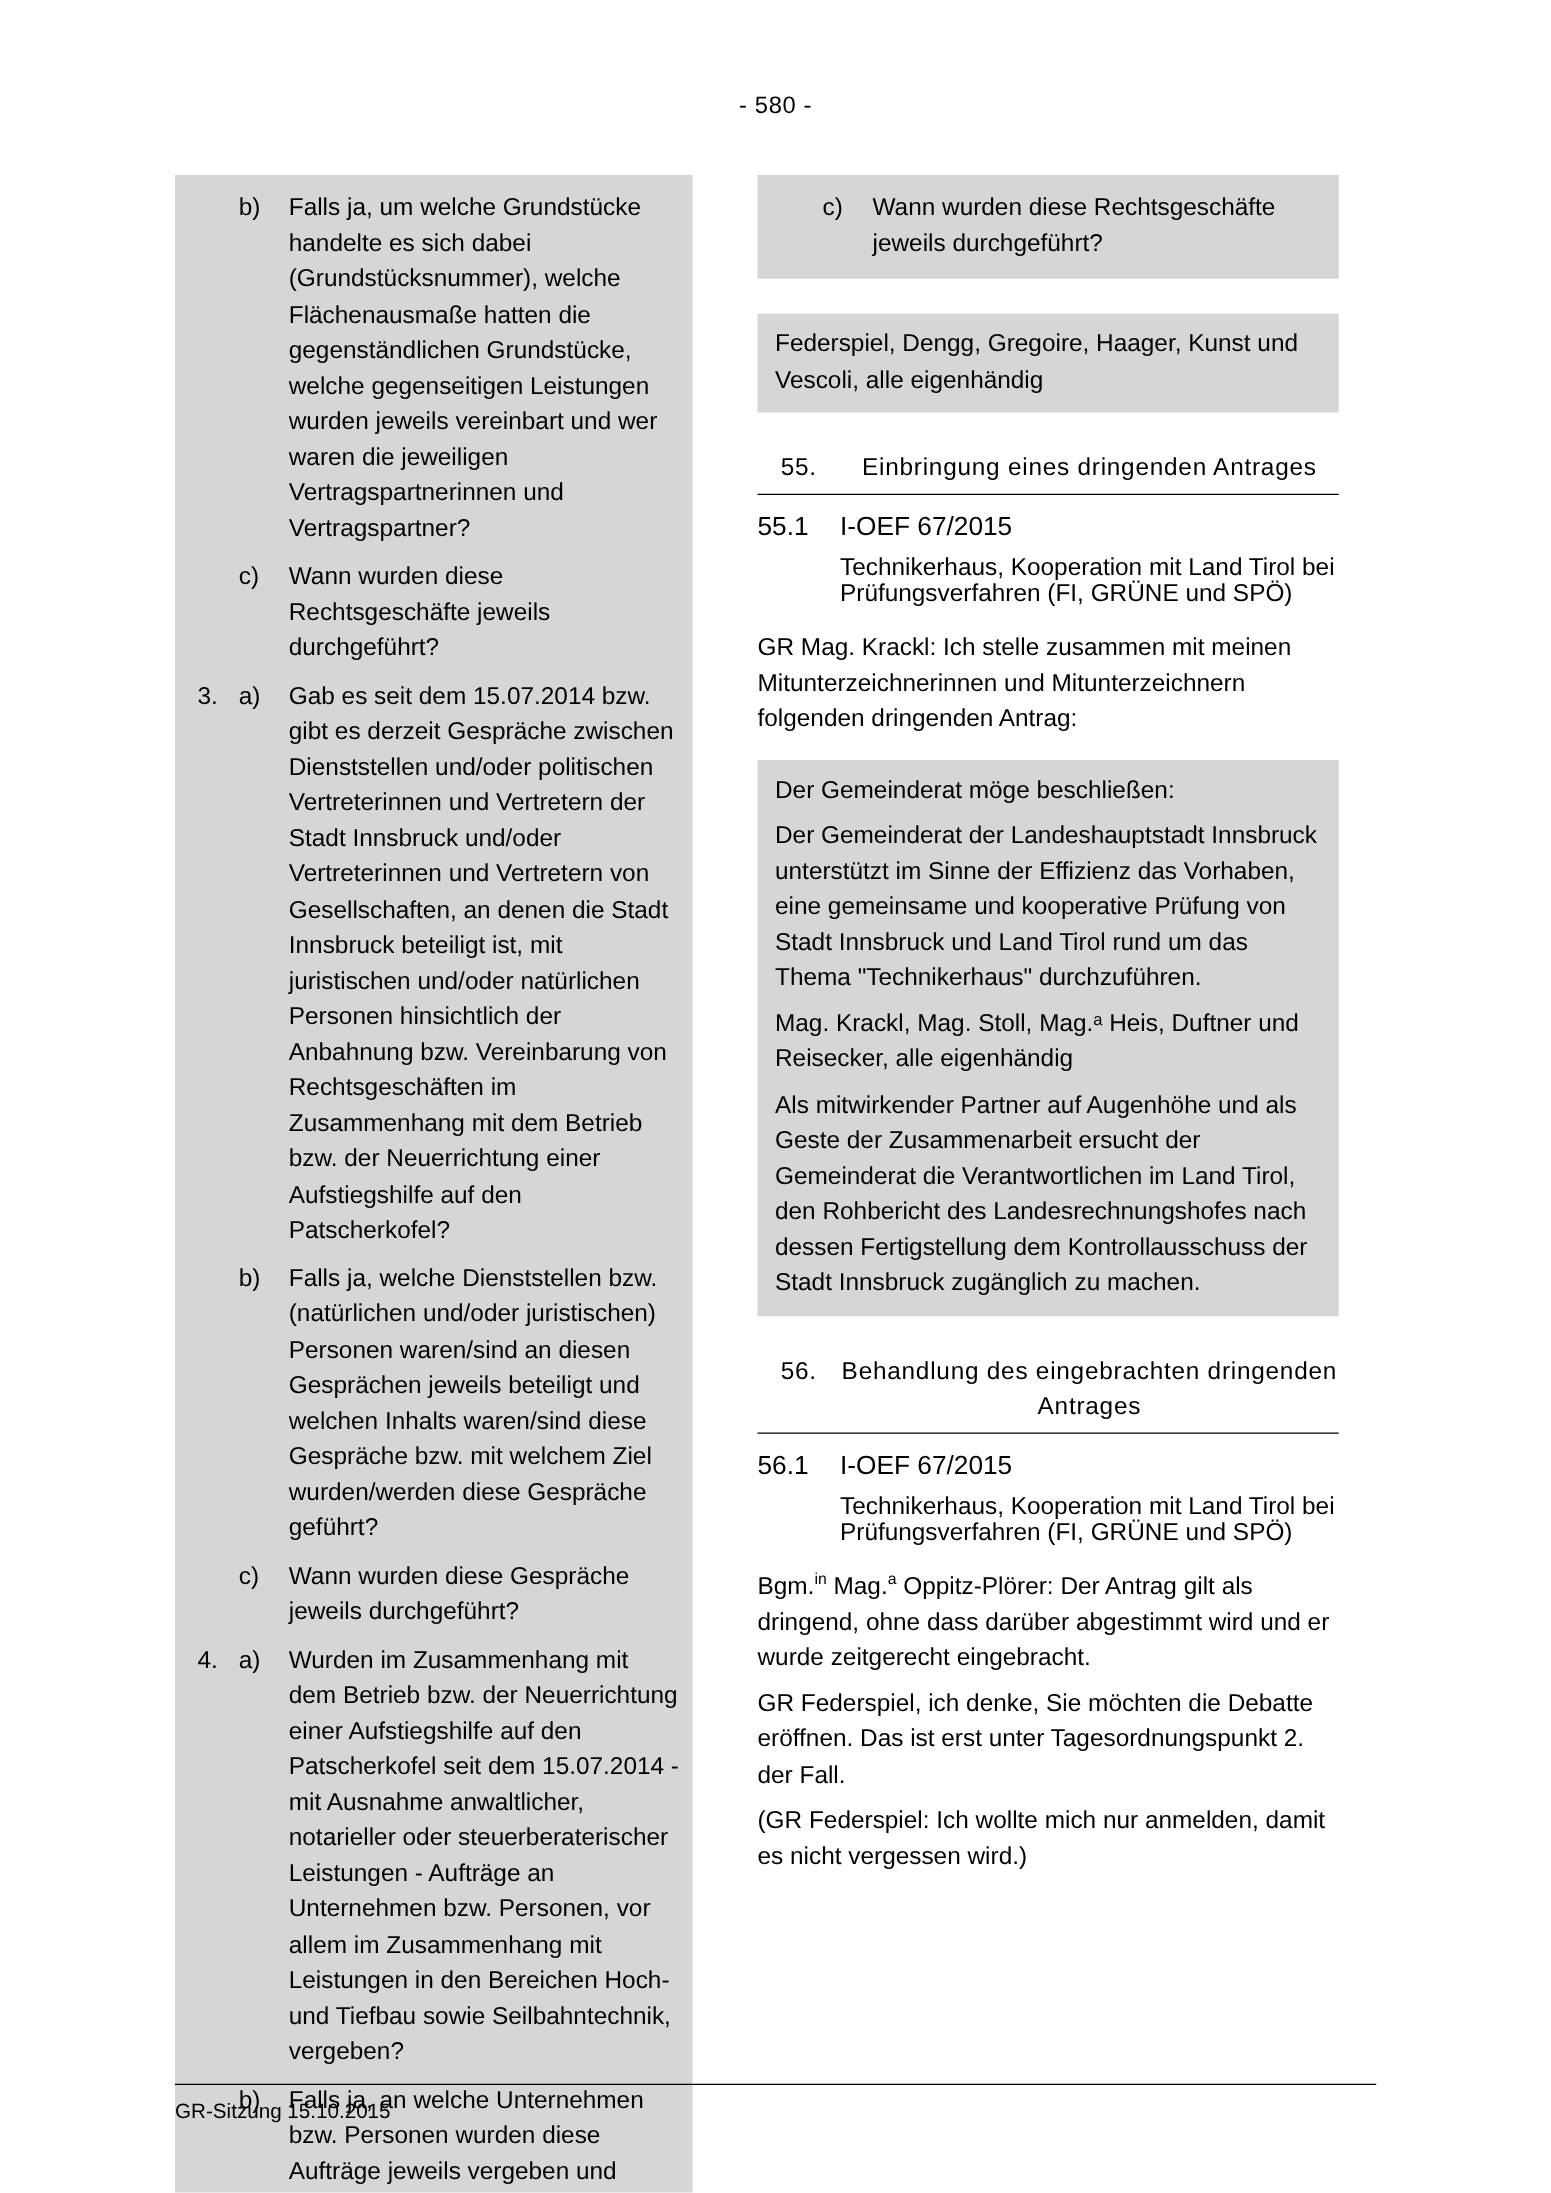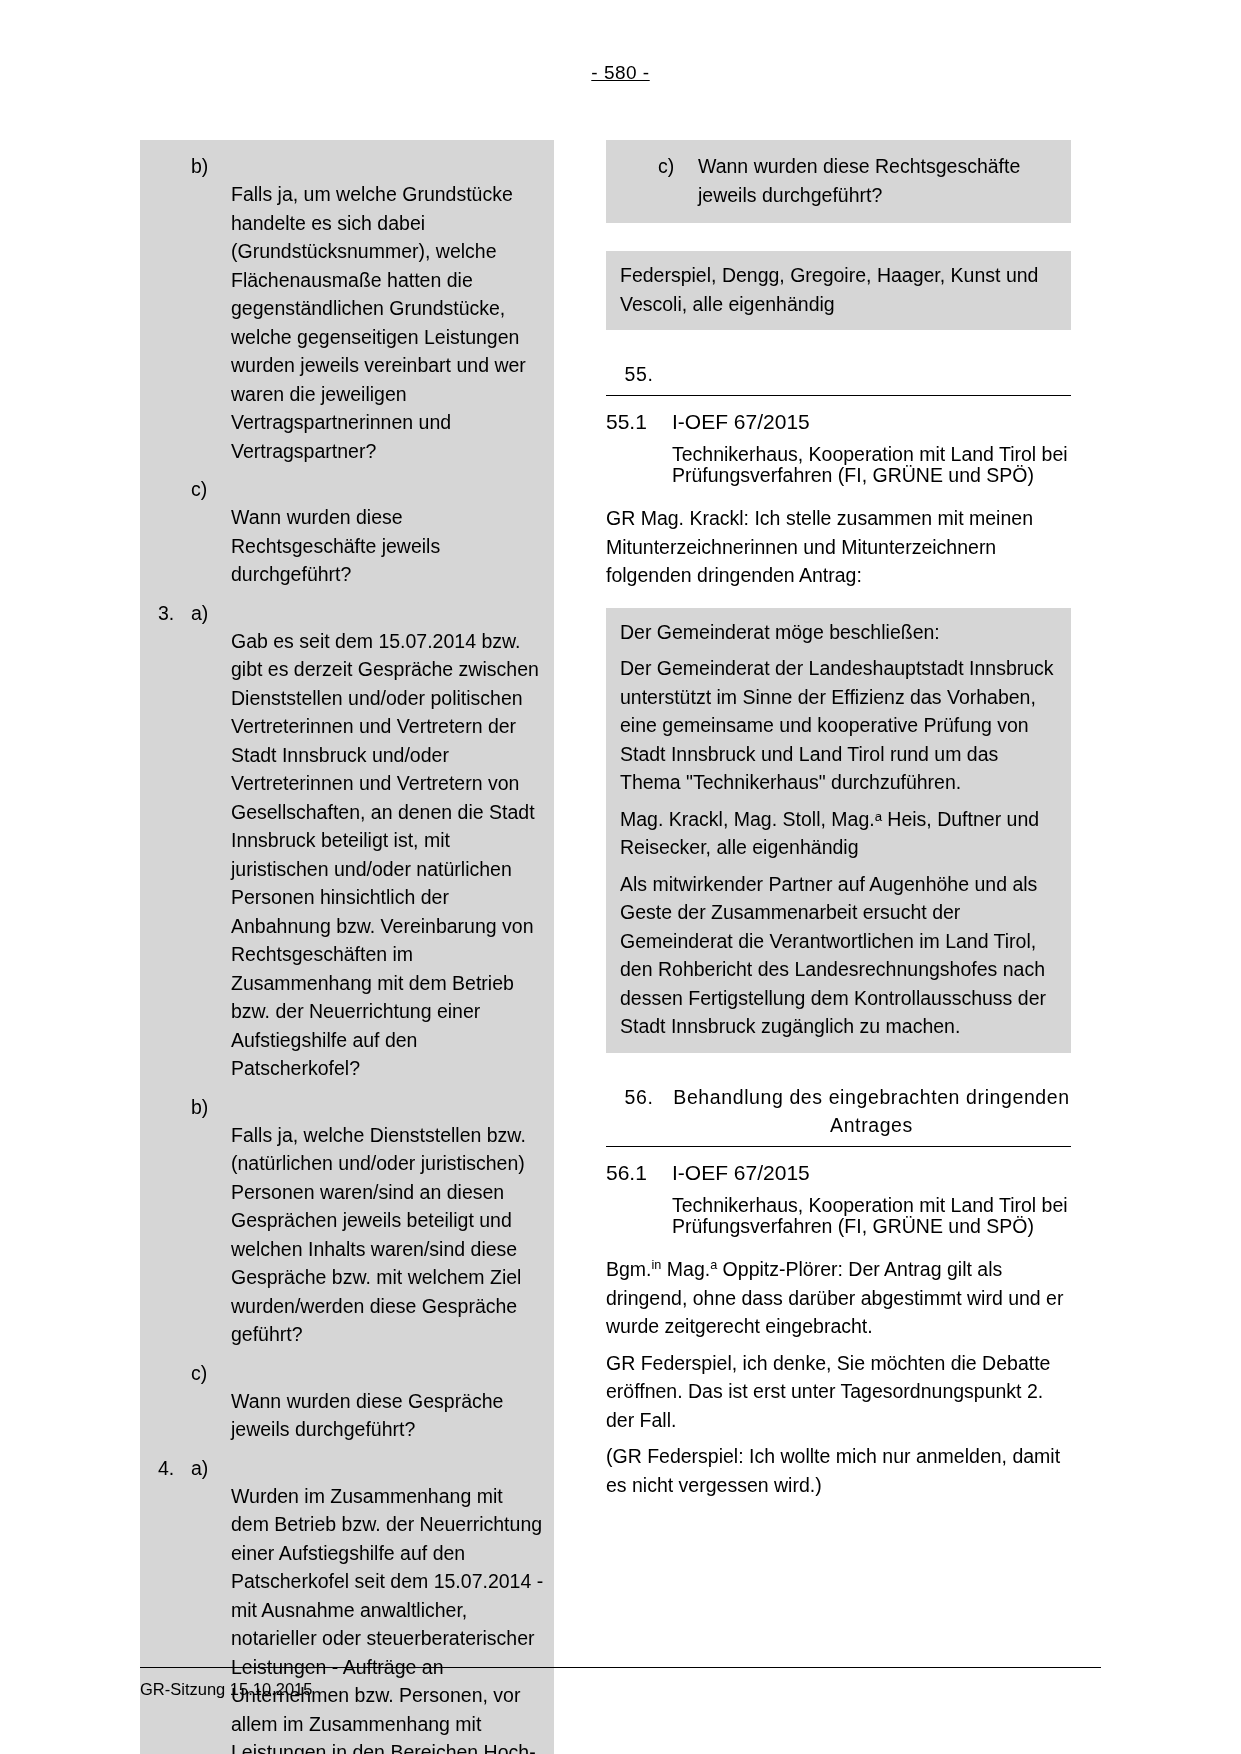--- a/index.html
+++ b/index.html
@@ -13,22 +13,21 @@
     font-family: "Liberation Sans", sans-serif;
     color: #000000;
     position: relative;
     overflow: hidden;
   }
   .page {
     position: relative;
     width: 1241px;
     height: 1754px;
     box-sizing: border-box;
-    padding: 0;
-    text-decoration: underline;
+    padding: 12px;
   }
   .page-number {
     text-align: center;
     font-size: 19px;
     padding-top: 62px;
     letter-spacing: 0.5px;
   }
   .columns {
     position: absolute;
     top: 140px;
@@ -64,21 +63,20 @@
   }
   .item .letter {
     flex: 0 0 auto;
     width: 40px;
     text-align: left;
   }
   .item .txt {
     flex: 1 1 auto;
     text-align: left;
     hyphens: manual;
-    margin-top: 28px;
   }
   .left-block {
     padding: 12px 10px 14px 18px;
   }
   .gap-sm { height: 10px; }
 
   
   .r-shaded {
     background: #d6d6d6;
     padding: 10px 14px 12px 14px;
@@ -226,20 +224,21 @@
           <span class="txt">Wann wurden diese Rechtsgeschäfte jeweils durchgeführt?</span>
         </div>
       </div>
 
       <div class="r-shaded" style="margin-top:28px;">
         <p class="para">Federspiel, Dengg, Gregoire, Haager, Kunst und Vescoli, alle eigenhändig</p>
       </div>
 
       <div class="section-head">
         <span class="snum">55.</span>
+        <span class="stxt">Einbringung eines dringenden Antrages</span>
       </div>
 
       <div class="sub-head">
         <span class="snum">55.1</span>
         <span class="stxt">I-OEF 67/2015</span>
       </div>
 
       <div class="sub-title">Technikerhaus, Kooperation mit Land Tirol bei Prüfungsverfahren (FI, GRÜNE und SPÖ)</div>
 
       <div class="block-gap-2"></div>

